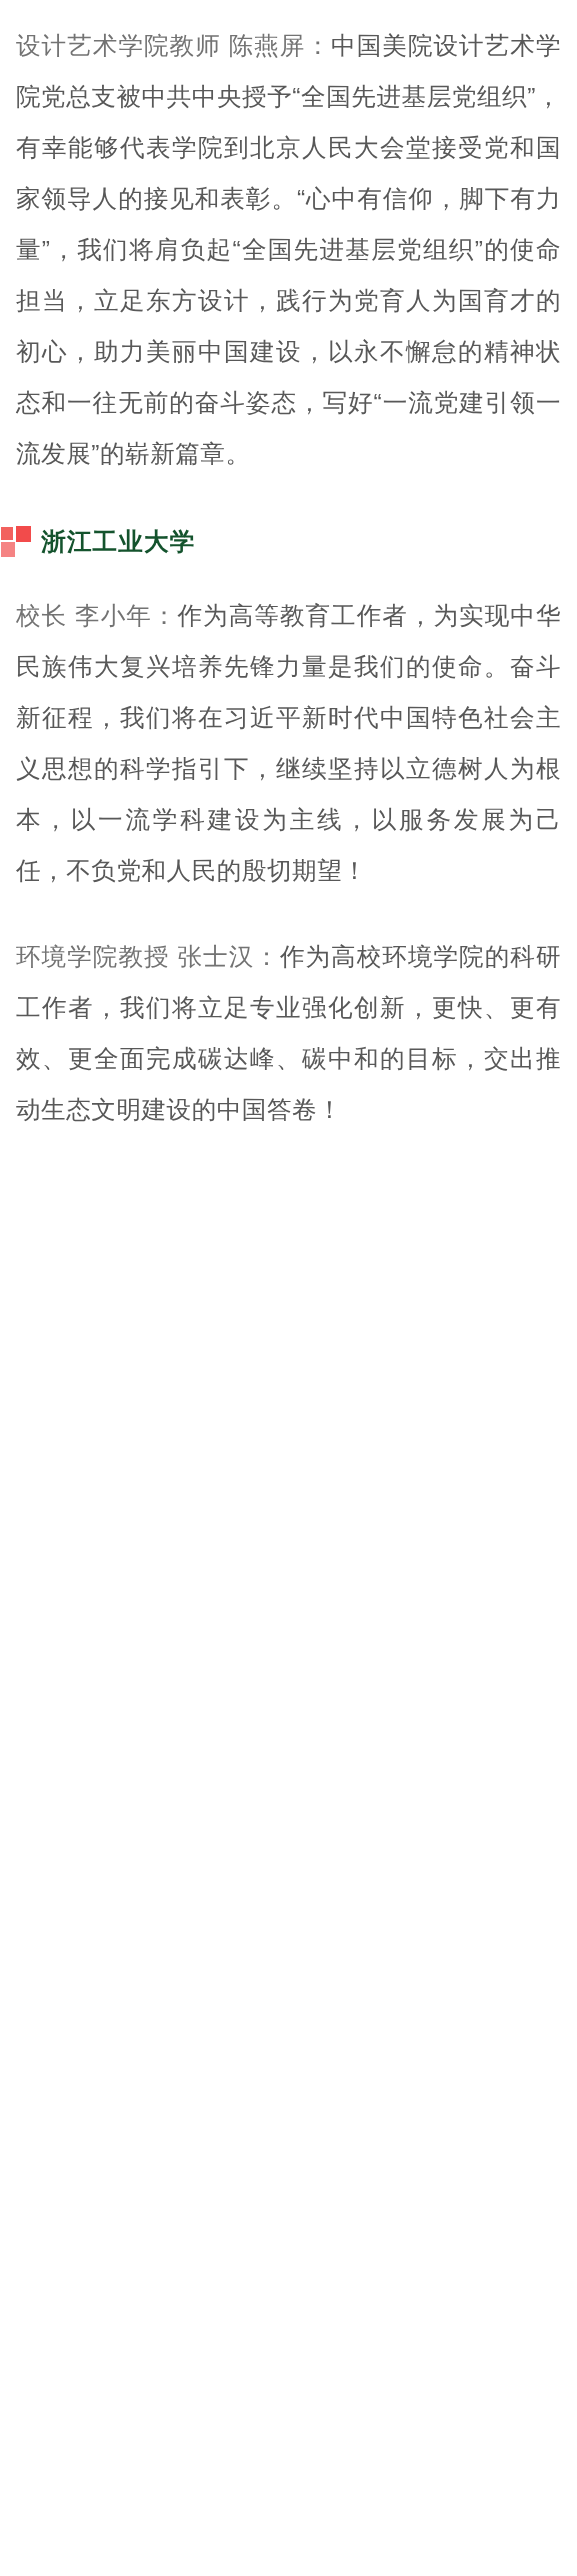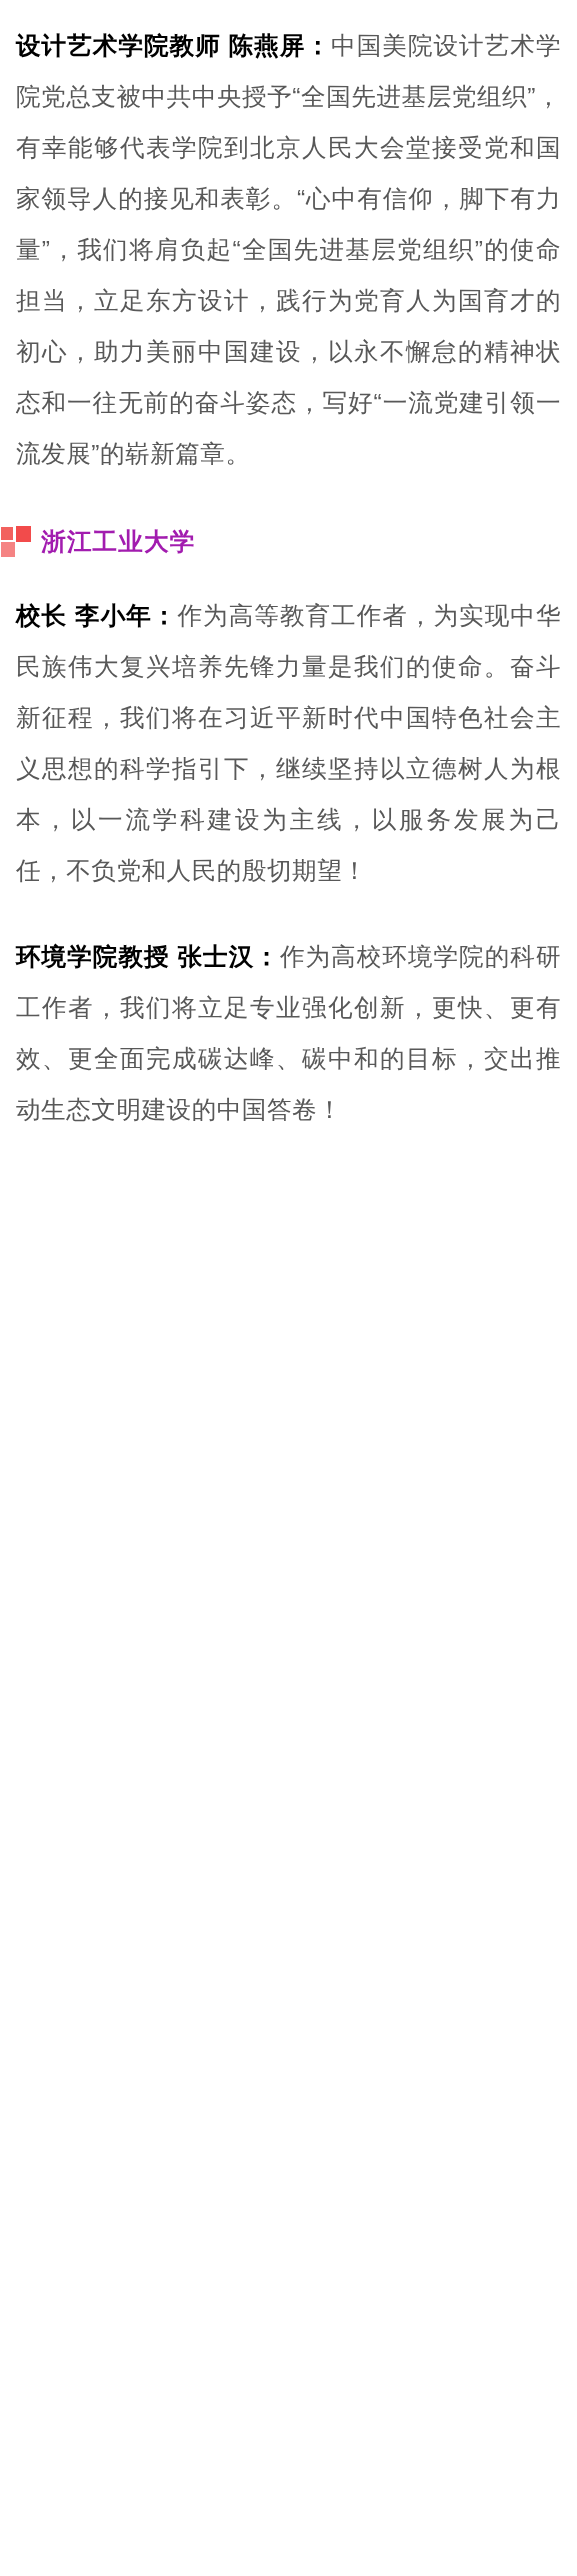--- a/index.html
+++ b/index.html
@@ -23,22 +23,22 @@
   .quote-para {
     margin: 0 0 35px 0;
     font-size: 24.6px;
     line-height: 51px;
     letter-spacing: 0.5px;
     color: #585858;
     text-align: justify;
     word-break: break-all;
   }
   .quote-para .speaker {
-    font-weight: 700;
-    color: #000000;
+    font-weight: 400;
+    color: #737373;
   }
   .section-header {
     margin: 12.3px 0 33px -16px; 
     display: flex;
     align-items: center;
     height: 31px;
   }
   .block-logo {
     position: relative;
     width: 30.5px;
@@ -66,21 +66,21 @@
 
     <p class="quote-para"><strong class="speaker">设计艺术学院教师 陈燕屏：</strong><span>中国美院设计艺术学院党总支被中共中央授予“全国先进基层党组织”，有幸能够代表学院到北京人民大会堂接受党和国家领导人的接见和表彰。“心中有信仰，脚下有力量”，我们将肩负起“全国先进基层党组织”的使命担当，立足东方设计，践行为党育人为国育才的初心，助力美丽中国建设，以永不懈怠的精神状态和一往无前的奋斗姿态，写好“一流党建引领一流发展”的崭新篇章。</span></p>
 
 
     <div class="section-header">
       <span class="block-logo">
         <span class="sq tl" style="background: rgb(242, 97, 94);"></span>
         <span class="sq tr" style="background: rgb(242, 75, 75);"></span>
         <span class="sq bl" style="background: rgb(245, 131, 131);"></span>
       </span>
-      <span class="section-title" style="color: #a21caf;">浙江工业大学</span>
+      <span class="section-title" style="color: #14532d;">浙江工业大学</span>
     </div>
 
 
     <p class="quote-para"><strong class="speaker">校长 李小年：</strong><span>作为高等教育工作者，为实现中华民族伟大复兴培养先锋力量是我们的使命。奋斗新征程，我们将在习近平新时代中国特色社会主义思想的科学指引下，继续坚持以立德树人为根本，以一流学科建设为主线，以服务发展为己任，不负党和人民的殷切期望！</span></p>
 
 
 
     <p class="quote-para"><strong class="speaker">环境学院教授 张士汉：</strong><span>作为高校环境学院的科研工作者，我们将立足专业强化创新，更快、更有效、更全面完成碳达峰、碳中和的目标，交出推动生态文明建设的中国答卷！</span></p>
 
   </div>

